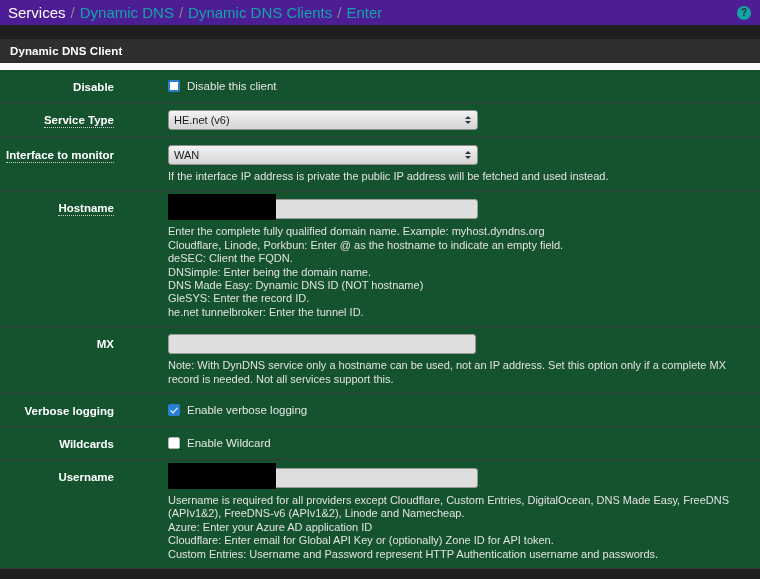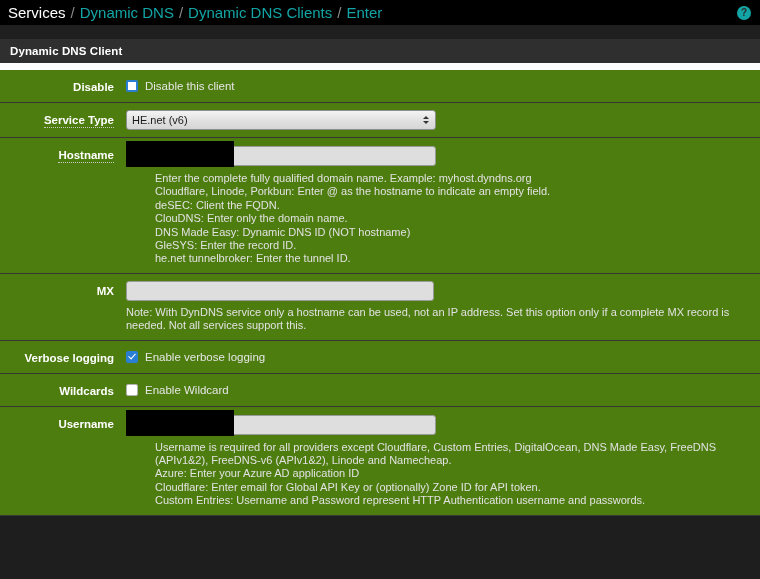--- a/index.html
+++ b/index.html
@@ -8,21 +8,21 @@
     width: 760px;
     height: 579px;
     overflow: hidden;
     background: #1e1e1e;
     font-family: "Liberation Sans", sans-serif;
   }
 
   
   .breadcrumb-bar {
     height: 25px;
-    background: #000000;
+    background: #4c1d95;
     display: flex;
     align-items: center;
     padding: 0 10px 0 8px;
     position: relative;
   }
   .crumbs { display: flex; align-items: baseline; font-size: 15px; white-space: nowrap; }
   .crumb-root { color: #ffffff; font-weight: 400; }
   .crumb-link { color: #13a5a5; }
   .crumb-sep { color: #8a8a8a; margin: 0 5px; }
   .help-icon {
@@ -52,24 +52,25 @@
     font-size: 11.5px;
     font-weight: bold;
     padding: 6px 0 6px 10px;
     border-bottom: 7px solid #ffffff;
     letter-spacing: .1px;
   }
 
   
   .form-row {
     display: flex;
-    background: #4d7c0f;
+    background: #14532d;
     border-bottom: 1px solid #373737;
     padding: 7px 10px 7px 0;
     align-items: flex-start;
+    gap: 42px;
   }
   .row-label {
     flex: 0 0 126px;
     text-align: right;
     padding: 3px 12px 0 0;
     color: #ffffff;
     font-size: 11.5px;
     font-weight: bold;
     line-height: 15px;
   }
@@ -185,21 +186,21 @@
   }
 
   
   .help-text {
     color: #e2e2e2;
     font-size: 11px;
     line-height: 13.4px;
     margin-top: 5px;
     max-width: 620px;
   }
-  .help-text .ln { display: block; margin-left: 29px; }
+  .help-text .ln { display: block; }
 </style>
 </head>
 <body>
 
 <div class="breadcrumb-bar">
   <div class="crumbs">
     <span class="crumb-root">Services</span>
     <span class="crumb-sep">/</span>
     <span class="crumb-link">Dynamic DNS</span>
     <span class="crumb-sep">/</span>
@@ -234,33 +235,48 @@
           <option>HE.net (v6)</option>
         </select>
         <span class="select-arrows">
             <i class="up"></i>
             <i class="down"></i>
           </span>
       </div>
     </div>
   </div>
 
+  <div class="form-row">
+    <div class="row-label dotted"><span>Interface to monitor</span></div>
+    <div class="row-control">
+      <div class="select-wrap">
+        <select class="form-select">
+          <option>WAN</option>
+        </select>
+        <span class="select-arrows">
+            <i class="up"></i>
+            <i class="down"></i>
+          </span>
+      </div>
+      <div class="help-text">If the interface IP address is private the public IP address will be fetched and used instead.</div>
+    </div>
+  </div>
 
   <div class="form-row">
     <div class="row-label dotted"><span>Hostname</span></div>
     <div class="row-control">
       <div class="redacted-field">
         <input class="text-input" type="text" value="" style="">
         <span class="redaction-block"></span>
       </div>
       <div class="help-text">
         <span class="ln">Enter the complete fully qualified domain name. Example: myhost.dyndns.org</span>
         <span class="ln">Cloudflare, Linode, Porkbun: Enter @ as the hostname to indicate an empty field.</span>
         <span class="ln">deSEC: Client the FQDN.</span>
-        <span class="ln">ClouDNS: Enter only the domain name.</span>
+        <span class="ln">DNSimple: Enter being the domain name.</span>
         <span class="ln">DNS Made Easy: Dynamic DNS ID (NOT hostname)</span>
         <span class="ln">GleSYS: Enter the record ID.</span>
         <span class="ln">he.net tunnelbroker: Enter the tunnel ID.</span>
       </div>
     </div>
   </div>
 
   <div class="form-row">
     <div class="row-label">MX</div>
     <div class="row-control">

